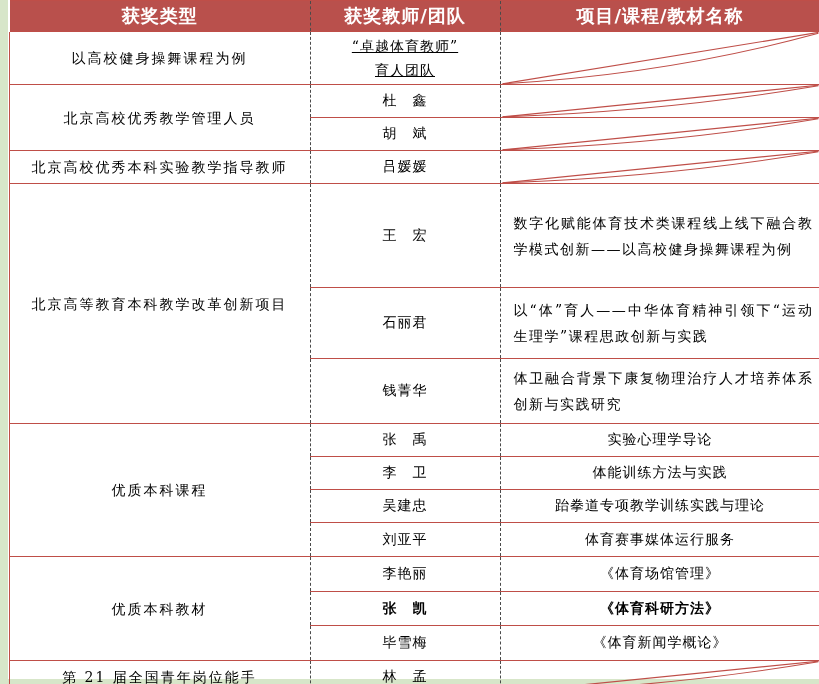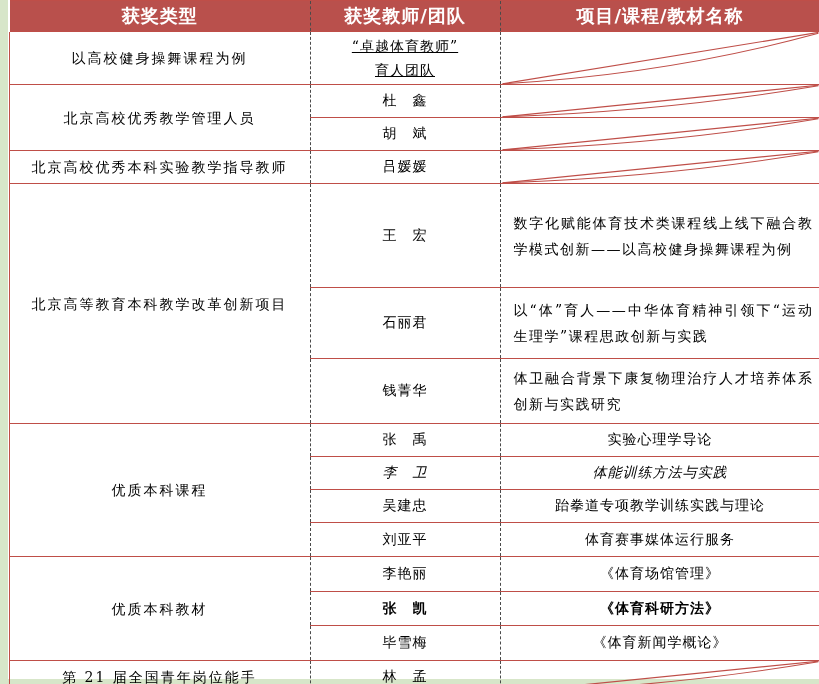--- a/index.html
+++ b/index.html
@@ -139,21 +139,21 @@
         </tr>
         <tr style="height: 52px;">
           <td class="teacher">钱菁华</td>
           <td class="proj proj-long">体卫融合背景下康复物理治疗人才培养体系创新与实践研究</td>
         </tr>
         <tr class="sec-start" style="height: 33px;">
           <td rowspan="4" class="cat">优质本科课程</td>
           <td class="teacher">张　禹</td>
           <td class="proj">实验心理学导论</td>
         </tr>
-        <tr style="height: 33px; font-style: italic;">
+        <tr style="height: 33px;">
           <td class="teacher">李　卫</td>
           <td class="proj">体能训练方法与实践</td>
         </tr>
         <tr style="height: 33px;">
           <td class="teacher">吴建忠</td>
           <td class="proj">跆拳道专项教学训练实践与理论</td>
         </tr>
         <tr style="height: 34px;">
           <td class="teacher">刘亚平</td>
           <td class="proj">体育赛事媒体运行服务</td>

